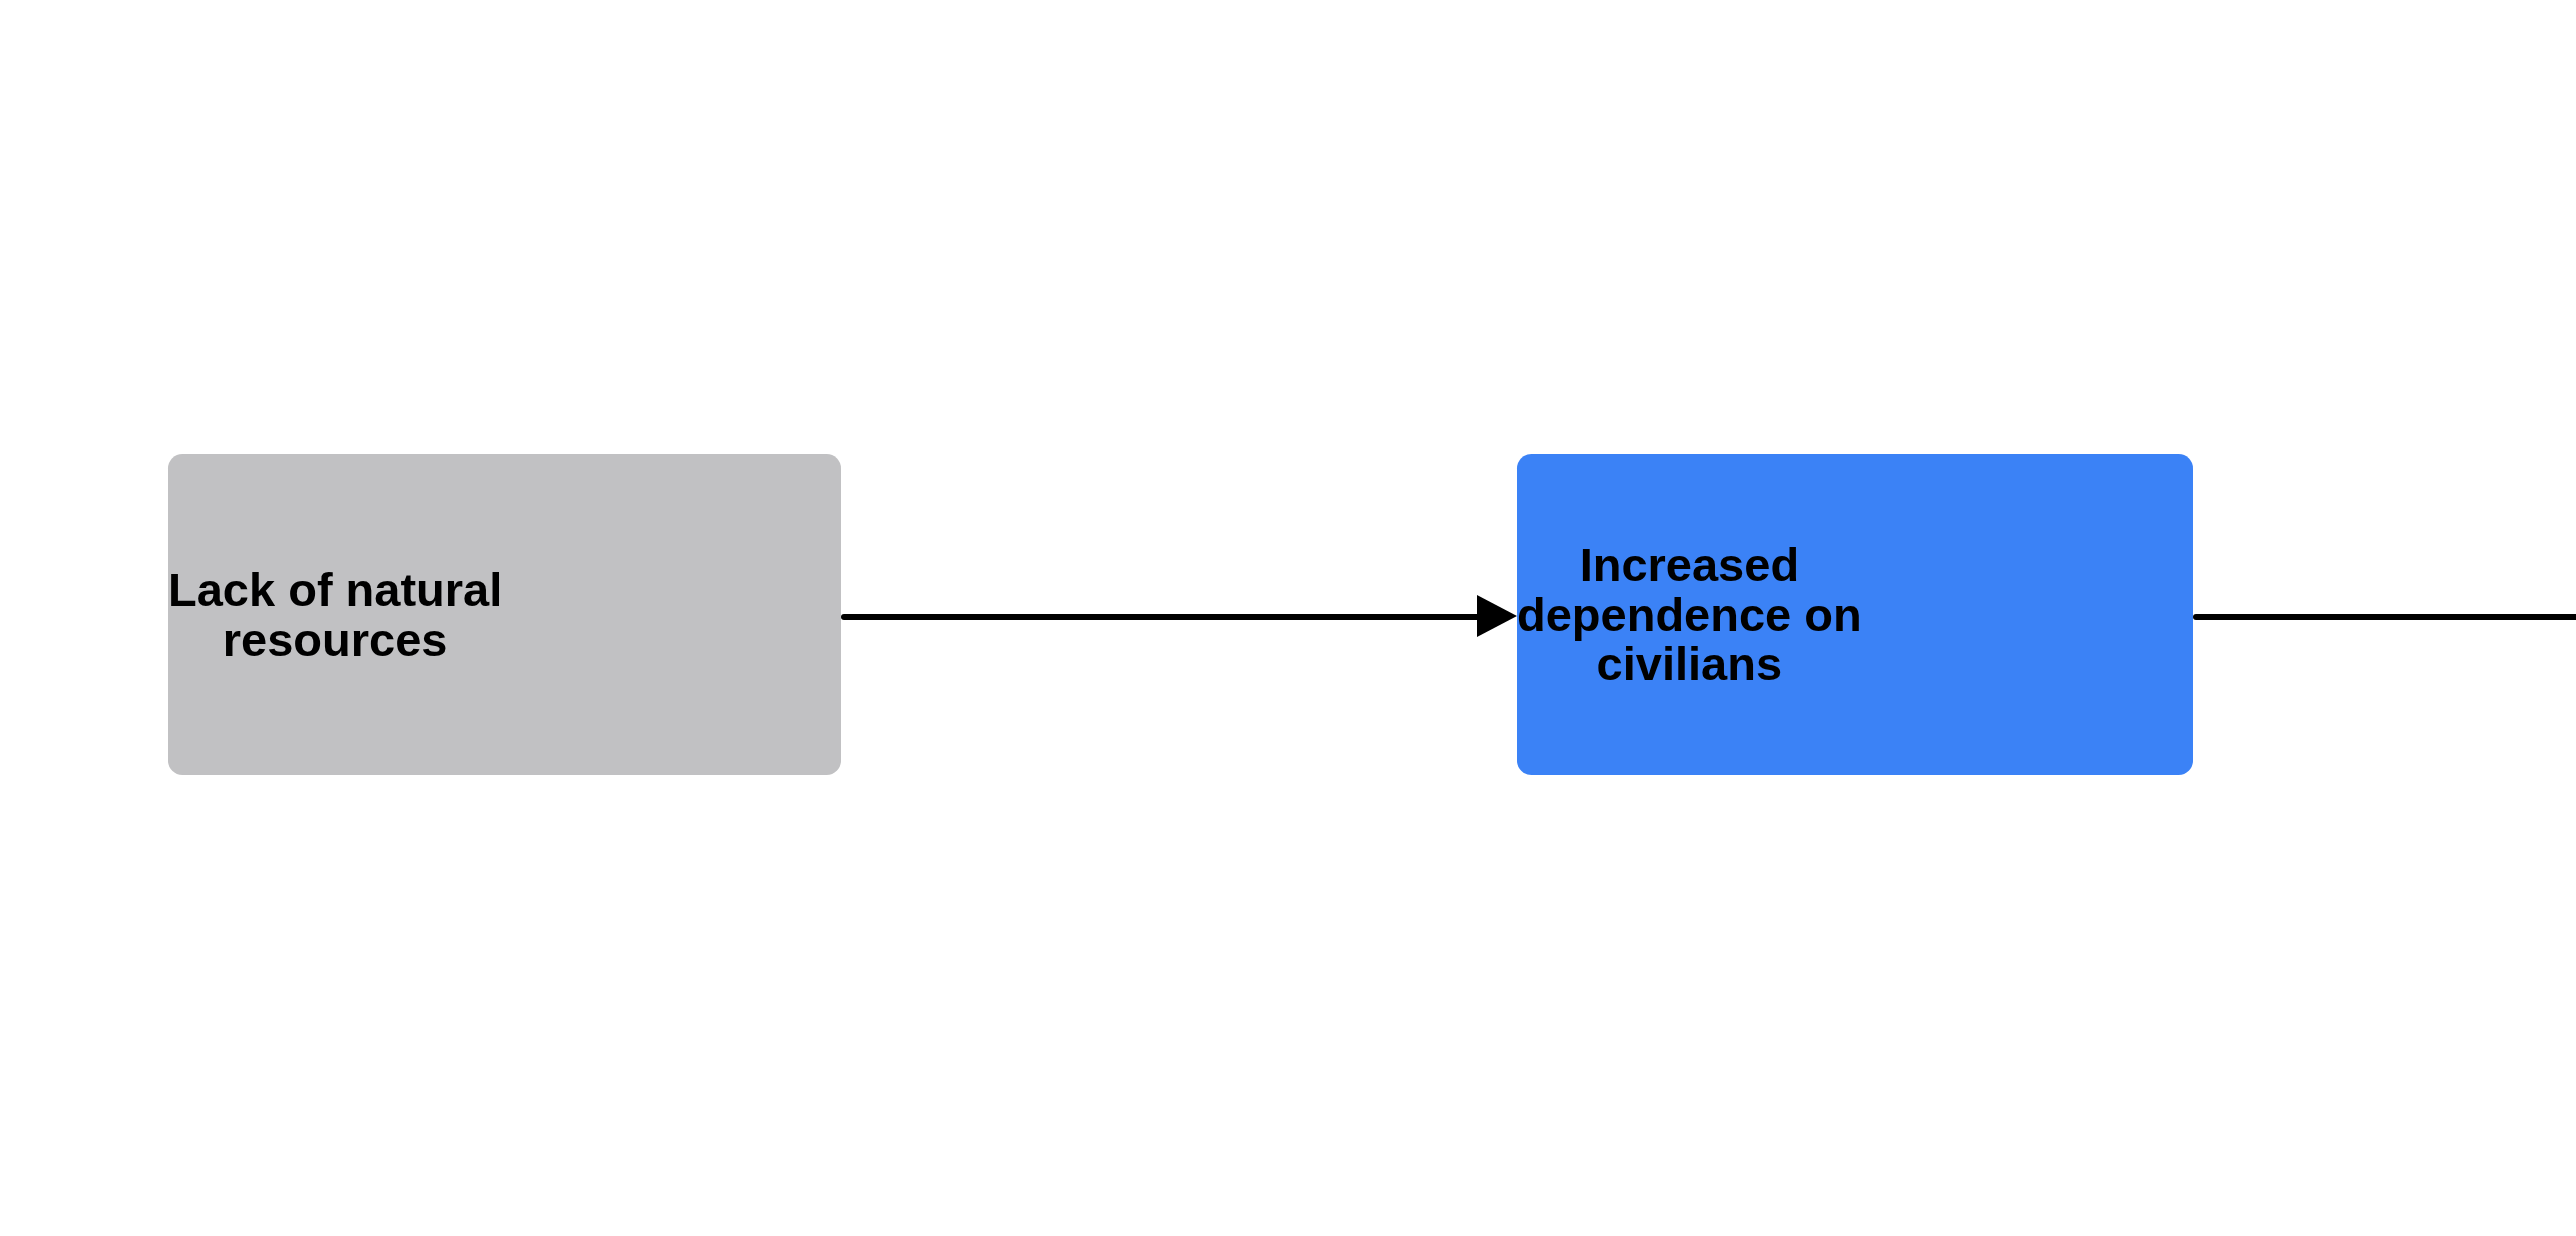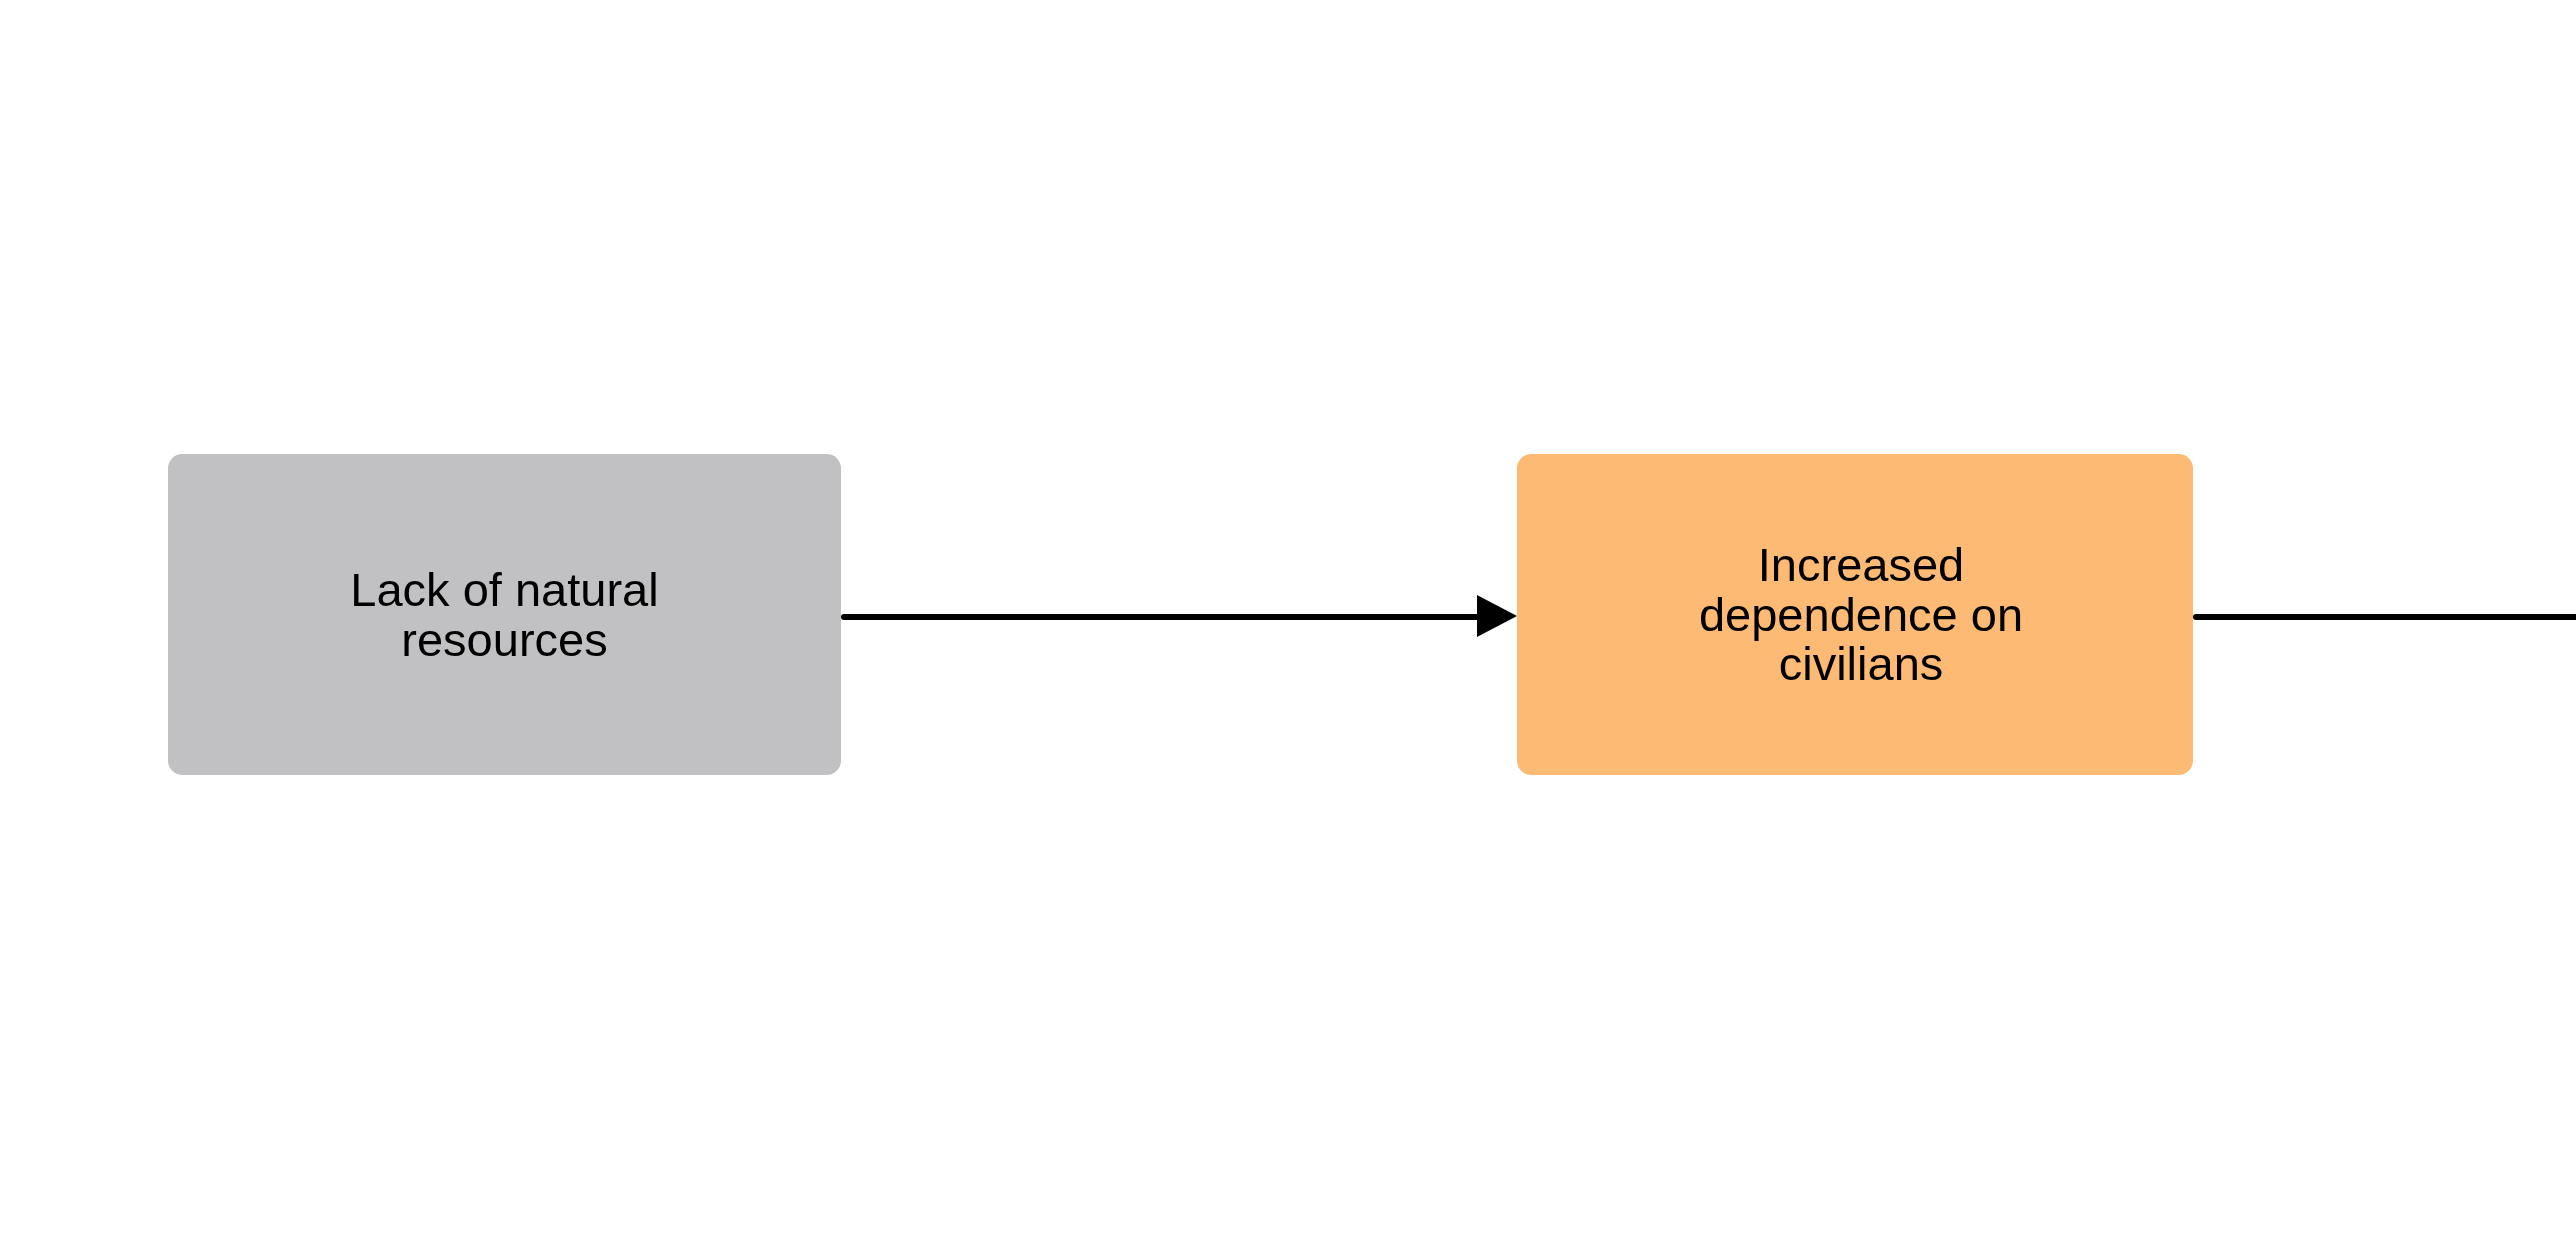--- a/index.html
+++ b/index.html
@@ -16,22 +16,22 @@
     width: 3709px;
     height: 1236px;
   }
   .node {
     position: absolute;
     top: 454px;
     height: 321px;
     border-radius: 14.4px;
     display: flex;
     align-items: center;
-    justify-content: center;
     box-sizing: border-box;
+    font-weight: bold;
   }
   .node-label {
     white-space: pre-line;
     text-align: center;
     font-size: 47px;
     line-height: 1.06;
     color: #000000;
   }
   .node-1 { left: 168px;  width: 673px; }
   .node-2 { left: 1517px; width: 676px; }
@@ -71,21 +71,21 @@
   <div class="node node-1" style="background-color: rgb(193, 193, 195);">
     <div class="node-label">Lack of natural
 resources</div>
   </div>
 
   <div class="edge edge-1">
     <div class="edge-line" style="background-color: rgb(0, 0, 0);"></div>
     <div class="edge-head" style="border-left-color: rgb(0, 0, 0);"></div>
   </div>
 
-  <div class="node node-2" style="background-color: #fdba74; padding-left: 12px;">
+  <div class="node node-2" style="background-color: #3b82f6;">
     <div class="node-label">Increased
 dependence on
 civilians</div>
   </div>
 
   <div class="edge edge-2">
     <div class="edge-line" style="background-color: rgb(0, 0, 0);"></div>
 
   </div>
 

